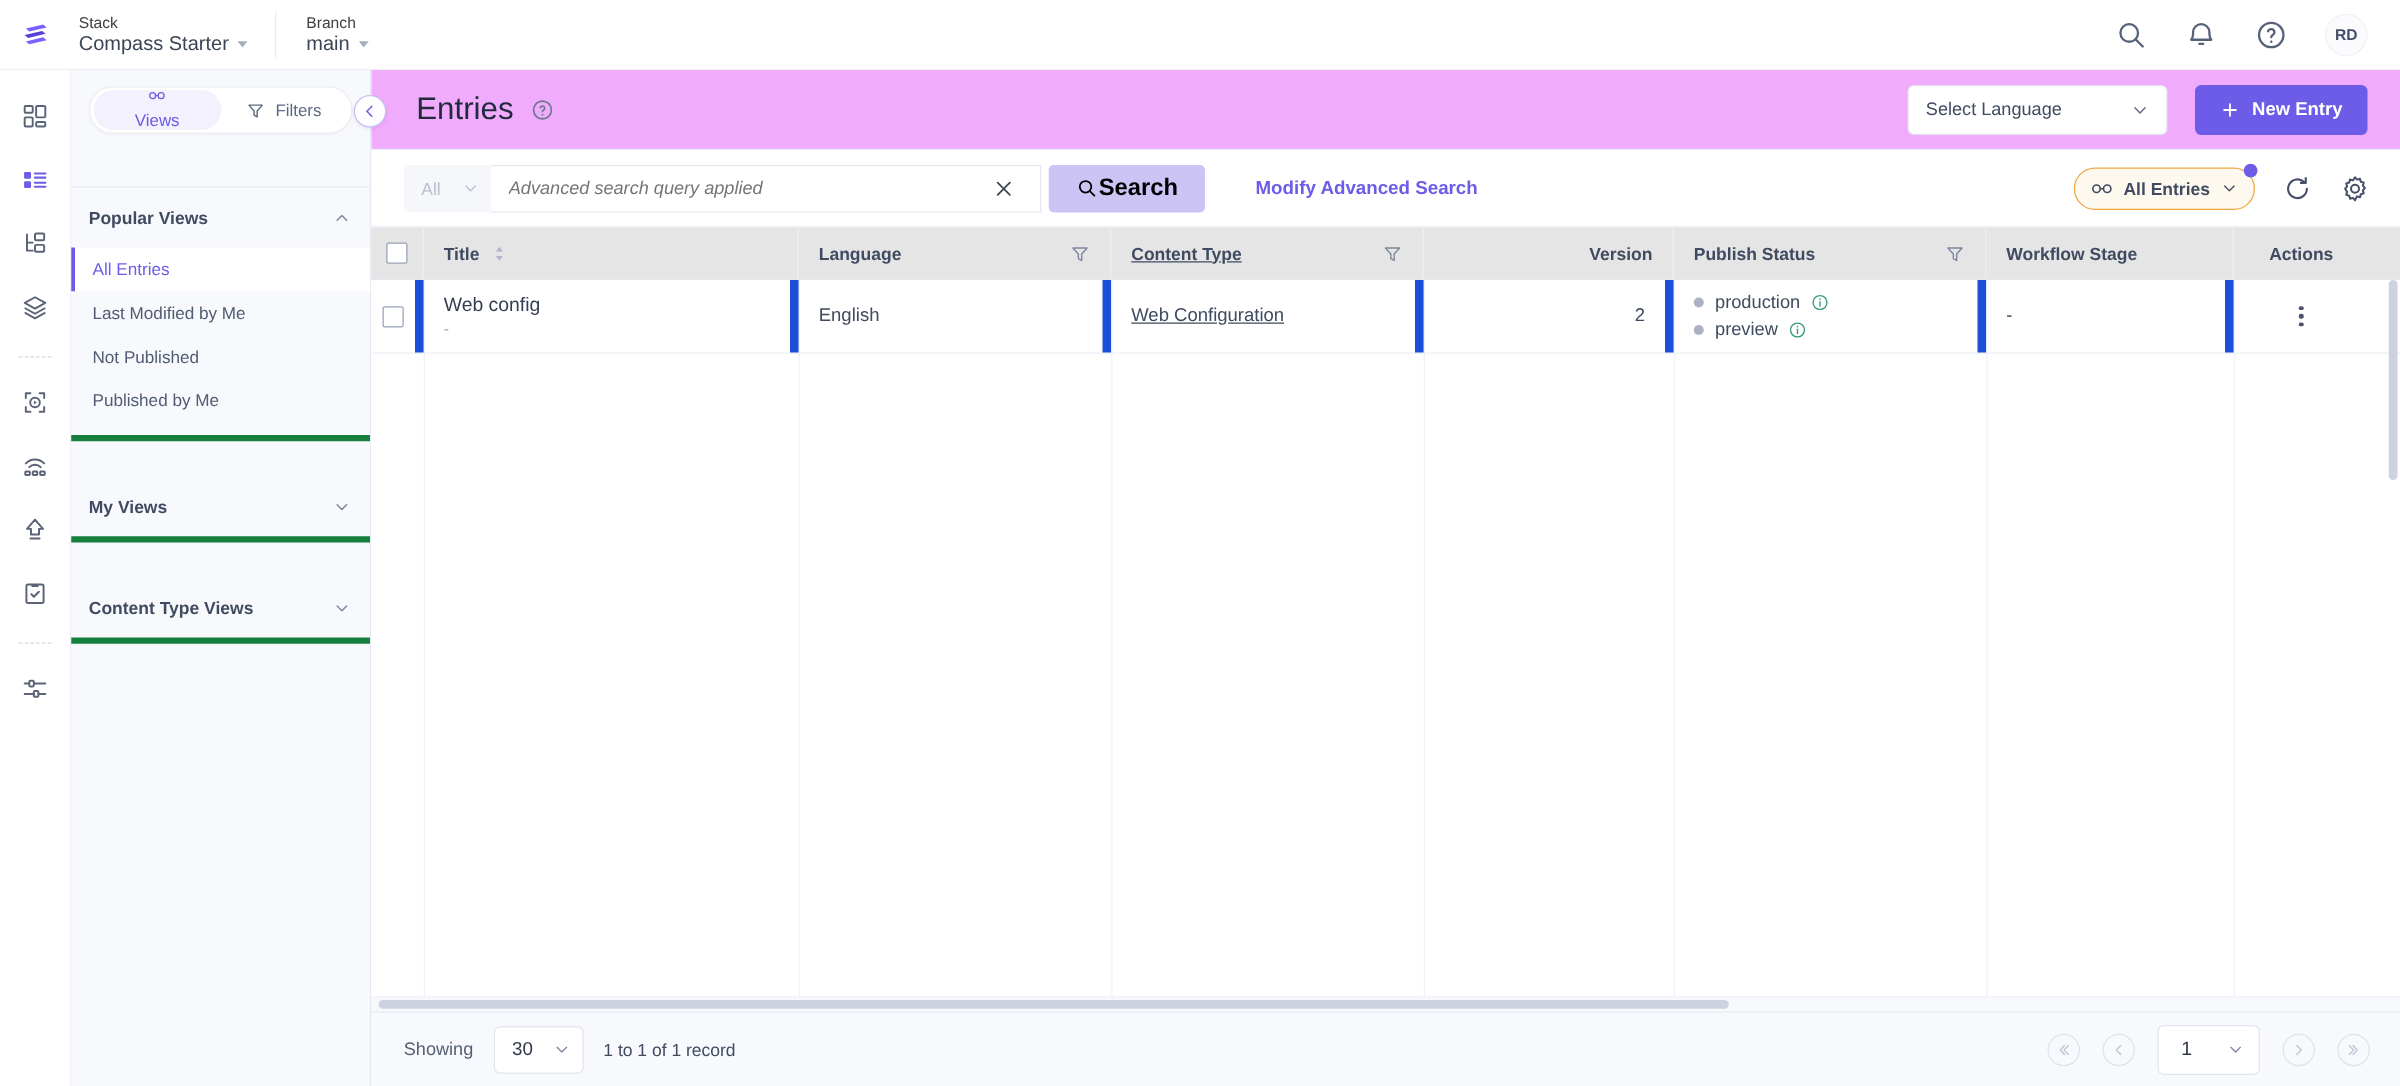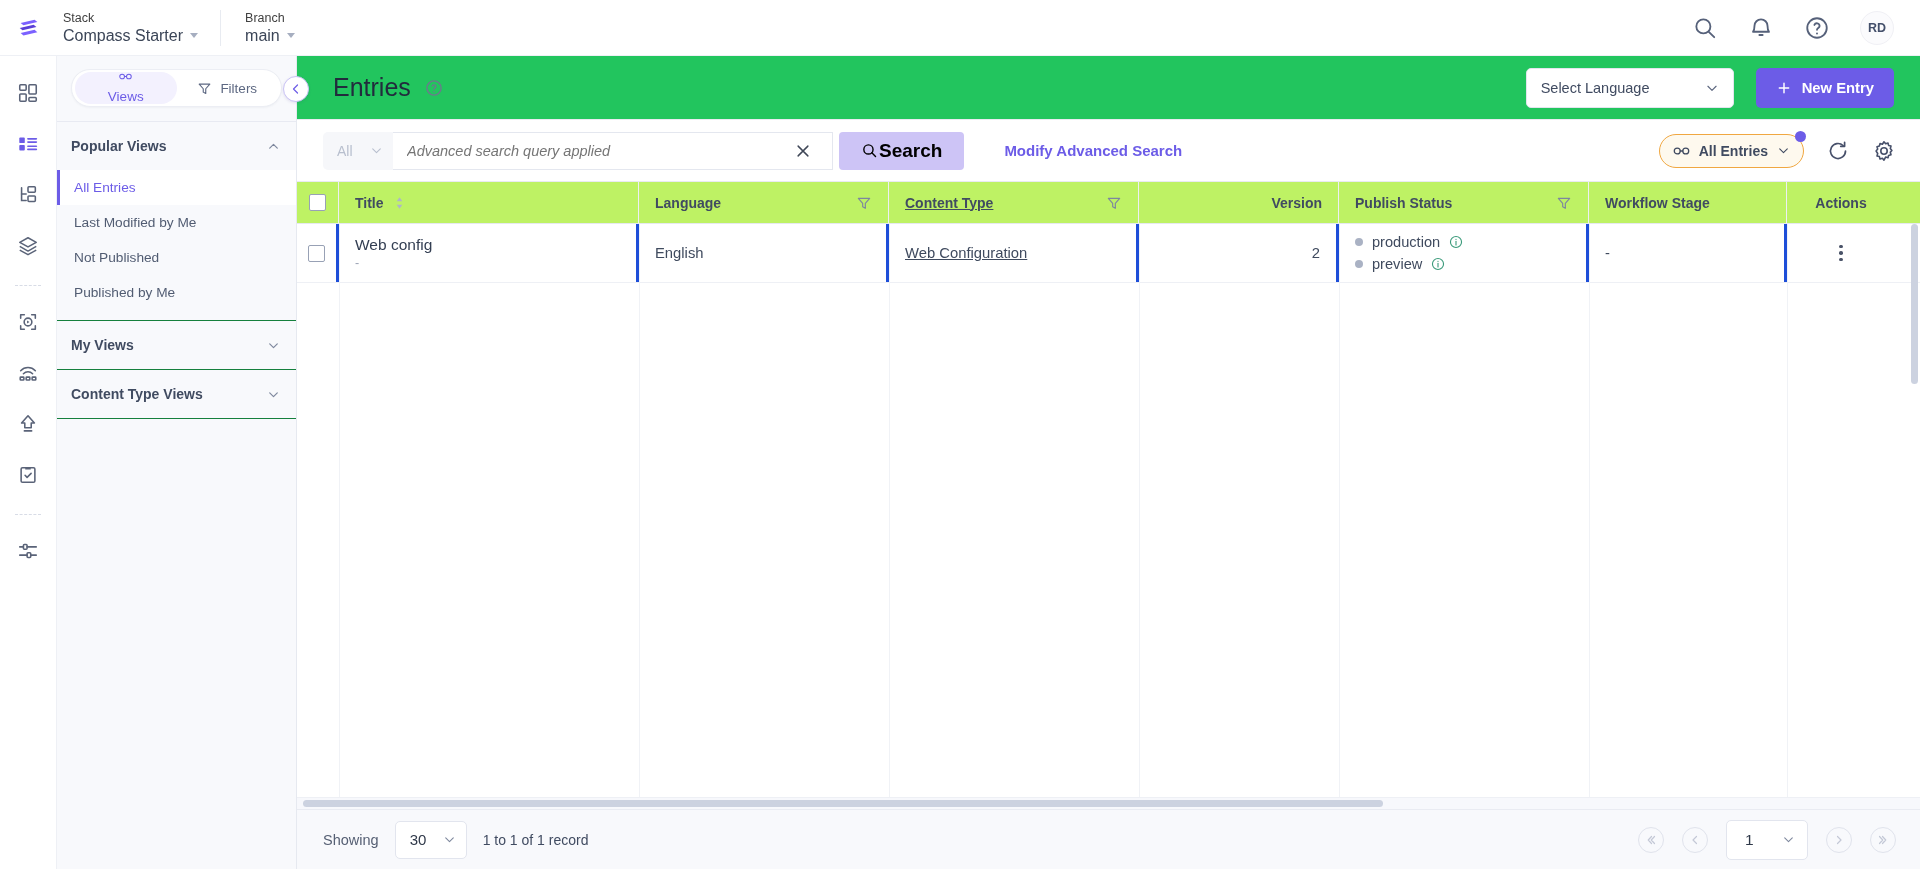--- a/index.html
+++ b/index.html
@@ -72,21 +72,22 @@
     box-shadow: 0 1px 2px rgba(60,70,100,.05);
   }
   .seg-btn {
     flex: 1; height: 32px; border-radius: 16px;
     display: flex; align-items: center; justify-content: center; gap: 8px;
     font-size: 13.5px; color: #5d6882; cursor: pointer; font-weight: 500;
   }
   .seg-btn.active { background: #f3f1fe; color: #6c5ce7; flex-direction: column; }
   .vs-section {
     border-top: 1px solid #e8eaf2;
-    border-bottom: 1px solid #15803d;
+    border-bottom: 5px solid #15803d;
+    margin-top: 28px;
   }
   .vs-section + .vs-section { border-top: none; }
   .vs-head {
     height: 48px; display: flex; align-items: center; justify-content: space-between;
     padding: 0 16px 0 14px; font-size: 14px; font-weight: bold; color: #404b61; cursor: pointer;
   }
   .chev { width: 13px; height: 13px; color: #7e889e; }
   .chev.up { transform: rotate(180deg); }
   .vs-list { padding-bottom: 10px; }
   .vs-item {
@@ -105,21 +106,21 @@
     width: 26px; height: 26px; border-radius: 50%;
     background: #fff; border: 1px solid #c9c2f5;
     display: flex; align-items: center; justify-content: center;
     color: #6c5ce7; cursor: pointer; z-index: 12;
     box-shadow: 0 1px 3px rgba(70,60,140,.12);
   }
 
   
   .main { flex: 1; display: flex; flex-direction: column; min-width: 0; background: #ffffff; }
   .page-head {
-    height: 64px; min-height: 64px; background: #22c55e;
+    height: 64px; min-height: 64px; background: #f0abfc;
     display: flex; align-items: center; padding: 0 26px 0 36px;
     border-bottom: 1px solid #e9ebf2;
   }
   .page-title { font-size: 25px; color: #222b3d; font-weight: 400; }
   .help-ico { width: 18px; height: 18px; margin-left: 14px; color: #6d788e; }
   .page-head-right { margin-left: auto; display: flex; align-items: center; gap: 22px; }
   .lang-select {
     width: 208px; height: 40px; background: #fff; border: 1px solid #e2e5ee; border-radius: 5px;
     display: flex; align-items: center; padding: 0 14px;
     font-size: 14.5px; color: #404b61; cursor: pointer;
@@ -170,21 +171,21 @@
   .view-pill .dot-badge {
     position: absolute; top: -4px; right: -3px; width: 11px; height: 11px;
     border-radius: 50%; background: #6c5ce7;
   }
   .icon-btn { width: 24px; height: 24px; color: #47506a; cursor: pointer; }
 
   
   .table-area { flex: 1; display: flex; flex-direction: column; min-height: 0; position: relative; }
   .thead {
     height: 42px; min-height: 42px; display: flex; align-items: stretch;
-    border-bottom: 1px solid #e6e9f0; background: #bef264;
+    border-bottom: 1px solid #e6e9f0; background: #e5e5e5;
   }
   .th {
     display: flex; align-items: center; padding: 0 16px;
     font-size: 14px; font-weight: bold; color: #404b61;
     border-right: 1px solid #edeff4;
   }
   .th .funnel { margin-left: auto; width: 16px; height: 16px; color: #7d879e; cursor: pointer; }
   .c-check { width: 42px; justify-content: center; padding: 0; }
   .c-title { width: 300px; }
   .c-lang  { width: 250px; }
@@ -197,21 +198,21 @@
   .cbox {
     width: 17px; height: 17px; border: 1.6px solid #98a1b5; border-radius: 2px;
     background: #fff; cursor: pointer;
   }
   .sort-ico { margin-left: 10px; width: 11px; height: 14px; color: #aeb6c7; cursor: pointer; }
 
   .tbody { flex: 1; overflow: hidden; background: #fff; }
   .trow { display: flex; align-items: stretch; min-height: 58px; border-bottom: 1px solid #eef0f5; }
   .td {
     display: flex; align-items: center; padding: 0 16px;
-    font-size: 14.8px; color: #3f4a5e; border-right: 3px solid #1d4ed8;
+    font-size: 14.8px; color: #3f4a5e; border-right: 7px solid #1d4ed8;
   }
   .td.c-check { justify-content: center; padding: 0; }
   .td.c-ver { justify-content: flex-end; }
   .td.c-act { justify-content: center; border-right: none; }
   .title-cell { display: flex; flex-direction: column; justify-content: center; gap: 2px; }
   .title-main { font-size: 15.5px; color: #333e52; }
   .title-sub  { font-size: 12.5px; color: #9aa2b4; }
   .pub-col { display: flex; flex-direction: column; gap: 6px; padding: 10px 0; justify-content: center; }
   .pub-item { display: flex; align-items: center; gap: 9px; font-size: 14.6px; color: #3f4a5e; }
   .pub-dot { width: 8px; height: 8px; border-radius: 50%; background: #aab2c4; }

